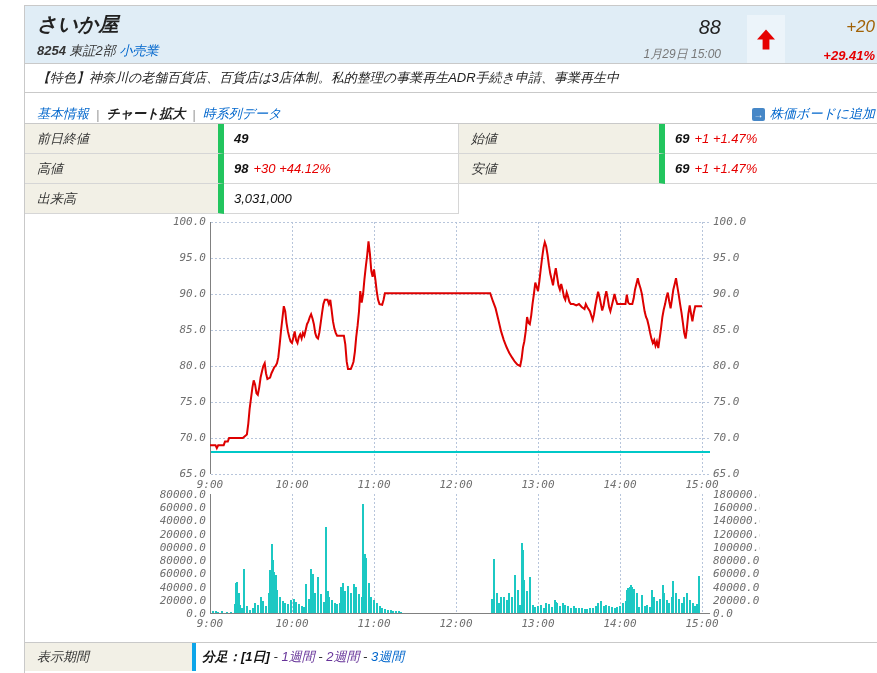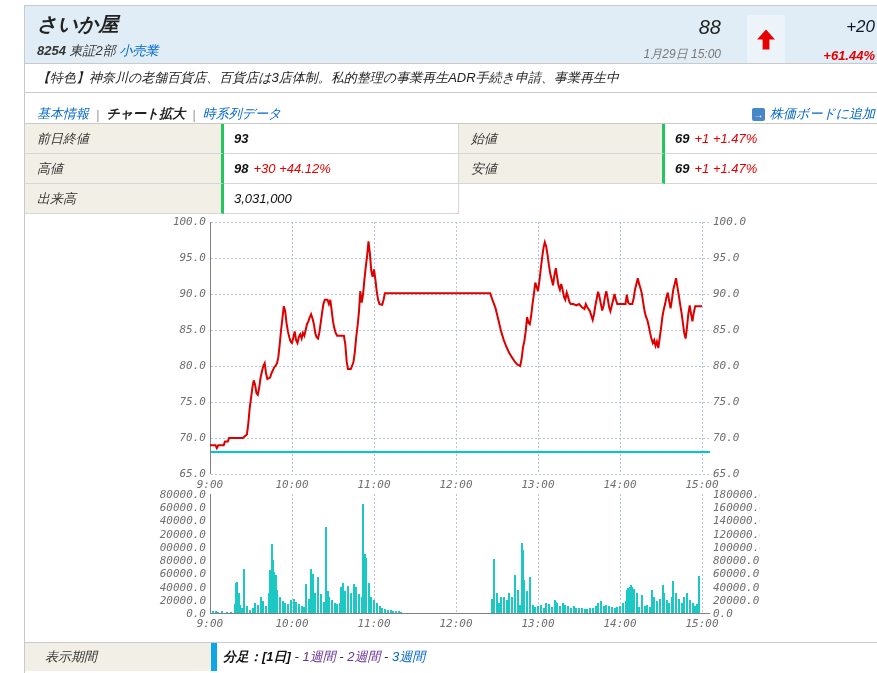--- a/index.html
+++ b/index.html
@@ -24,21 +24,21 @@
   a.link{color:#0066cc;text-decoration:none;cursor:pointer}
   .hdr-right{display:flex;align-items:flex-end}
   .price-block{text-align:right;min-width:110px}
   .price-now{font-size:20px;color:#222;line-height:22px}
   .price-date{font-size:12px;color:#777;margin-top:8px;white-space:nowrap}
   .arrow-box{
     width:38px;height:48px;background:#ecf4fa;margin:0 22px 0 26px;
     display:flex;align-items:center;justify-content:center;
   }
   .chg-block{text-align:right;min-width:68px}
-  .chg{font-size:17px;color:#0f172a;line-height:22px}
+  .chg{font-size:17px;color:#a16207;line-height:22px}
   .chg-pct{font-size:13px;font-weight:bold;color:#e60000;margin-top:10px;white-space:nowrap}
   
   .feature{
     height:29px;line-height:28px;border-bottom:1px solid #c9c9c9;
     padding:0 12px;font-size:13px;color:#222;box-sizing:border-box;
     white-space:nowrap;overflow:hidden;
   }
   .tabs{
     height:31px;border-bottom:1px solid #c9c9c9;box-sizing:border-box;
     padding:0 12px;font-size:13px;display:flex;align-items:flex-end;
@@ -51,43 +51,43 @@
   .board-icon{
     width:13px;height:13px;background:#4687c7;border-radius:2px;color:#fff;
     font-size:10px;line-height:13px;text-align:center;margin-right:5px;
   }
   
   .quote{display:grid;grid-template-columns:199px 235px 206px auto;font-size:13px}
   .qcell{
     height:30px;line-height:29px;box-sizing:border-box;
     border-bottom:1px solid #d6d6d6;padding:0 10px;background:#fff;white-space:nowrap;
   }
-  .qlabel{background:#f2f0e6;border-right:3px solid #22c55e;padding-left:12px}
+  .qlabel{background:#f2f0e6;border-right:6px solid #22c55e;padding-left:12px}
   .qval{border-right:1px solid #d6d6d6}
   .qval.last{border-right:none}
   .qval .v{font-weight:bold;color:#111}
   .qval .v.normal{font-weight:normal}
   .qval .extra{color:#e60000;margin-left:5px}
   .qempty{background:#fff;border:none;height:30px}
   
   .chart-area{position:relative;height:428px;background:#fff;overflow:hidden}
   .axis-lbl{
     position:absolute;font-family:"DejaVu Sans Mono",monospace;font-size:11px;
     color:#707070;white-space:nowrap;line-height:13px;
   }
   .yclip{position:absolute;overflow:hidden;height:13px;width:47px}
   .yclip span{position:absolute;top:0;white-space:nowrap}
   .yclip.left span{right:0}
   .yclip.right span{left:0}
   .xlabel{width:46px;text-align:center}
   
   .period{height:29px;border-top:1px solid #c9c9c9;display:flex;font-size:13px;box-sizing:border-box;background:#fff}
   .period-label{
-    width:192px;background:#f2f0e6;border-right:6px solid #0ea5e9;
-    line-height:28px;padding-left:20px;box-sizing:border-box;color:#333;
+    width:171px;background:#f2f0e6;border-right:4px solid #0ea5e9;
+    line-height:28px;padding-left:12px;box-sizing:border-box;color:#333;
   }
   .period-val{line-height:28px;padding-left:6px;white-space:nowrap}
   .period-val .sel{font-weight:bold;color:#111}
   .period-val .sep{color:#333}
   .plink{text-decoration:none;cursor:pointer}
 </style>
 </head>
 <body>
 
 <div class="frame">
@@ -106,21 +106,21 @@
         <div class="price-now">88</div>
         <div class="price-date">1月29日 15:00</div>
       </div>
       <div class="arrow-box">
         <svg width="20" height="21" viewBox="0 0 20 21">
           <path d="M10 0.5 L19 10.5 H13.4 V20.5 H6.6 V10.5 H1 Z" fill="#e60000"></path>
         </svg>
       </div>
       <div class="chg-block">
         <div class="chg">+20</div>
-        <div class="chg-pct">+61.44%</div>
+        <div class="chg-pct">+29.41%</div>
       </div>
     </div>
   </div>
 
   <div class="feature">【特色】神奈川の老舗百貨店、百貨店は3店体制。私的整理の事業再生ADR手続き申請、事業再生中</div>
 
   <div class="tabs">
     <div class="tabs-left">
       <a class="link">基本情報</a>
       <span class="tab-sep">|</span>
@@ -129,21 +129,21 @@
       <a class="link">時系列データ</a>
     </div>
     <a class="board-link link">
       <span class="board-icon">→</span>
       <span>株価ボードに追加</span>
     </a>
   </div>
 
   <div class="quote">
     <div class="qcell qlabel">前日終値</div>
-    <div class="qcell qval"><span class="v">93</span><span class="extra"></span></div>
+    <div class="qcell qval"><span class="v">49</span><span class="extra"></span></div>
     <div class="qcell qlabel">始値</div>
     <div class="qcell qval last"><span class="v">69</span><span class="extra">+1 +1.47%</span></div>
 
     <div class="qcell qlabel">高値</div>
     <div class="qcell qval"><span class="v">98</span><span class="extra">+30 +44.12%</span></div>
     <div class="qcell qlabel">安値</div>
     <div class="qcell qval last"><span class="v">69</span><span class="extra">+1 +1.47%</span></div>
 
     <div class="qcell qlabel">出来高</div>
     <div class="qcell qval"><span class="v normal">3,031,000</span></div>

